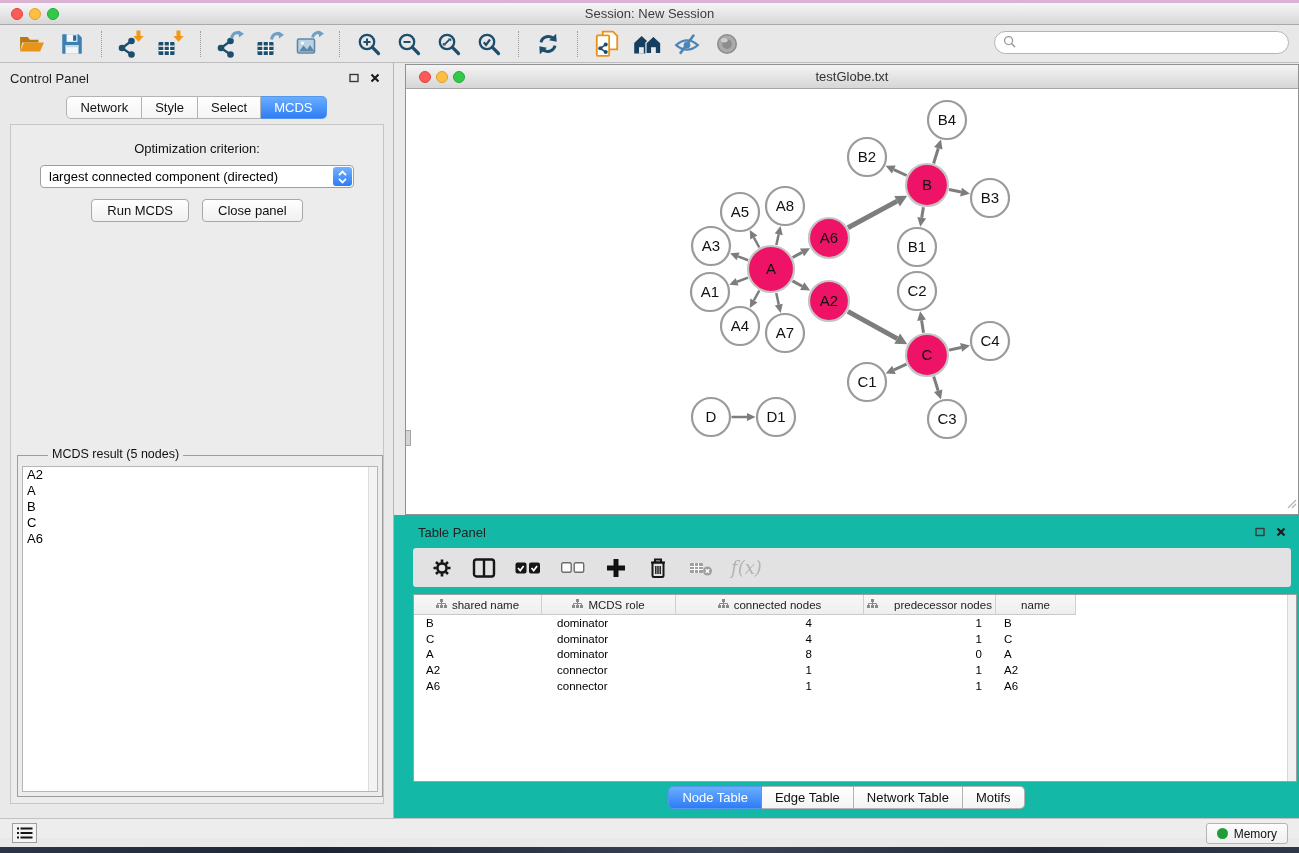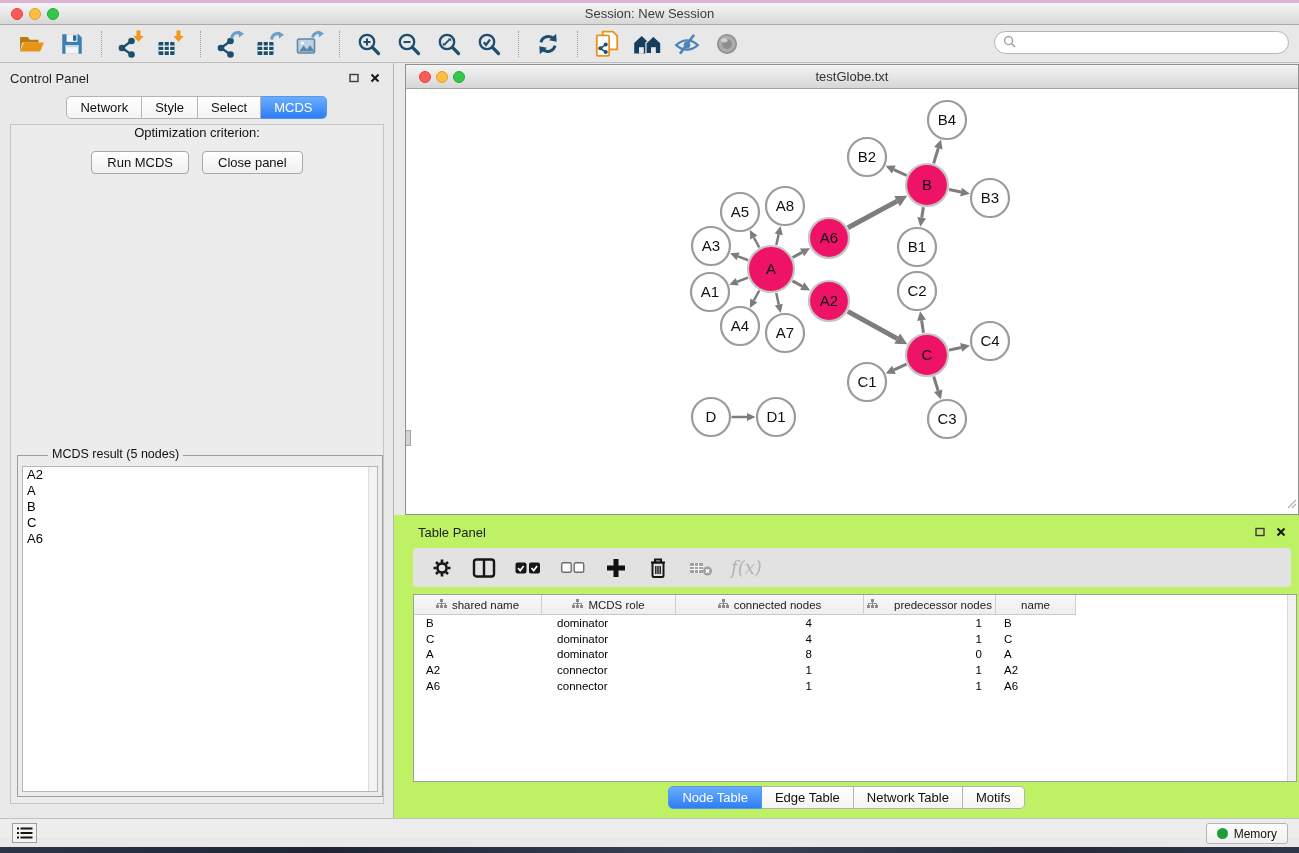--- a/index.html
+++ b/index.html
@@ -29,21 +29,21 @@
   .panel-btns{position:absolute;top:9px;display:flex;gap:9px;}
   .cp-btns{right:12px;}
   .pbtn{width:12px;height:12px;display:flex;align-items:center;justify-content:center;}
   .seg-row{display:flex;justify-content:center;}
   .cp-tabs{position:absolute;left:0;top:33px;width:100%;}
   .seg{background:linear-gradient(#ffffff,#f4f4f4);border:1px solid #b3b3b3;border-left:none;padding:3px 13px;font-size:13px;color:#111;cursor:default;}
   .seg:first-child{border-left:1px solid #b3b3b3;border-radius:5px 0 0 5px;}
   .seg:last-child{border-radius:0 5px 5px 0;}
   .seg.active{background:linear-gradient(#6aaefe,#2e7cf6);color:#fff;border-color:#5597ef;}
   .cp-content{position:absolute;left:10px;top:61px;width:374px;height:680px;border:1px solid #c6c6c6;background:#ececec;}
-  .opt-label{text-align:center;font-size:13px;color:#111;}
+  .opt-label{margin-top:16px;text-align:center;font-size:13px;color:#111;}
   .dropdown{margin:9px auto 0;width:314px;height:23px;background:#fff;border:1px solid #9f9f9f;border-radius:4px;position:relative;font-size:13px;line-height:21px;padding-left:8px;}
   .dd-stepper{position:absolute;right:1px;top:1px;width:19px;height:19px;border-radius:3px;background:linear-gradient(#74b2ff,#2d7bf6);display:flex;align-items:center;justify-content:center;}
   .btn-row{margin-top:11px;display:flex;justify-content:center;gap:13px;}
   .btn{height:23px;line-height:21px;padding:0 15px;background:linear-gradient(#ffffff,#f0f0f0);border:1px solid #a8a8a8;border-radius:4px;font-size:13px;color:#111;}
   .result-fieldset{position:absolute;left:6px;top:330px;width:366px;height:342px;border:1px solid #9e9e9e;}
   .legend{position:absolute;top:-9px;left:4px;background:#ececec;padding:0 4px;font-size:12.5px;color:#111;margin-left:26px;}
   .mcds-list{position:absolute;left:4px;top:10px;right:4px;bottom:4px;background:#fff;border:1px solid #b5b5b5;overflow:hidden;}
   .mcds-item{font-size:13px;line-height:16px;padding-left:4px;color:#000;}
   .mcds-scroll{position:absolute;right:0;top:0;width:9px;height:100%;background:#f3f3f3;border-left:1px solid #ddd;}
 
@@ -51,21 +51,21 @@
   .network-window{position:absolute;left:405px;top:64px;width:894px;height:451px;border:1px solid #919191;background:#fff;padding-left:21px;}
   .nw-titlebar{position:absolute;left:0;top:0;width:100%;height:24px;background:linear-gradient(#f4f4f4,#d6d6d6);border-bottom:1px solid #a5a5a5;}
   .nw-titlebar .tl{top:6px;}
   .nw-titlebar .tl-red{left:13px;} .nw-titlebar .tl-yellow{left:30px;} .nw-titlebar .tl-green{left:47px;}
   .nw-title{line-height:24px;text-align:center;font-size:13px;color:#333;}
   .nw-canvas{position:absolute;left:0;top:24px;right:0;bottom:0;background:#fff;}
   .nw-notch{position:absolute;left:0;top:341px;width:5px;height:16px;background:#d4d4d4;border:1px solid #a5a5a5;border-left:none;}
   .nw-grip{position:absolute;right:1px;bottom:1px;}
 
   
-  .table-panel{position:absolute;left:394px;top:515px;width:905px;height:303px;background:#bef264;}
+  .table-panel{position:absolute;left:394px;top:515px;width:905px;height:303px;background:#14b8a6;}
   .tp-header{position:absolute;left:24px;top:10px;}
   .tp-btns{right:12px;top:11px;}
   .tp-toolbar{position:absolute;left:19px;top:33px;width:878px;height:39px;background:#e2e2e2;border-radius:3px;display:flex;align-items:center;padding-left:16px;}
   .tpi{display:flex;align-items:center;justify-content:center;margin-right:16px;width:26px;height:26px;}
   .fx{font-family:"DejaVu Serif",serif;font-style:italic;font-size:18px;color:#b3b3b3;}
   .tp-table{position:absolute;left:19px;top:79px;width:884px;height:188px;border:1px solid #9f9f9f;background:#fff;overflow:hidden;}
   .tbl-head{display:flex;height:20px;}
   .th{background:linear-gradient(#f8f8f8,#eeeeee);border-right:1px solid #cfcfcf;border-bottom:1px solid #c9c9c9;display:flex;align-items:center;justify-content:center;font-size:11.5px;color:#222;gap:5px;}
   .tr{display:flex;height:15.7px;align-items:center;}
   .td{font-size:11.5px;color:#000;white-space:nowrap;overflow:hidden;}
@@ -263,20 +263,29 @@
       </span>
     </div>
     <div class="cp-tabs seg-row" id="cp-tabs">
         <span class="seg">Network</span>
         <span class="seg">Style</span>
         <span class="seg">Select</span>
         <span class="seg active">MCDS</span>
       </div>
     <div class="cp-content">
       <div class="opt-label">Optimization criterion:</div>
+      <div class="dropdown">
+        <span>largest connected component (directed)</span>
+        <span class="dd-stepper">
+          <svg width="11" height="14" viewBox="0 0 11 14">
+              <path d="M2 5.2 L5.5 1.6 L9 5.2" fill="none" stroke="#fff" stroke-width="1.8"></path>
+              <path d="M2 8.8 L5.5 12.4 L9 8.8" fill="none" stroke="#fff" stroke-width="1.8"></path>
+            </svg>
+        </span>
+      </div>
       <div class="btn-row">
         <button class="btn">Run MCDS</button>
         <button class="btn">Close panel</button>
       </div>
       <div class="result-fieldset">
         <span class="legend">MCDS result (5 nodes)</span>
         <div class="mcds-list" id="mcds-list">
           <div class="mcds-scroll"></div>
         <div class="mcds-item">A2</div>
             <div class="mcds-item">A</div>

